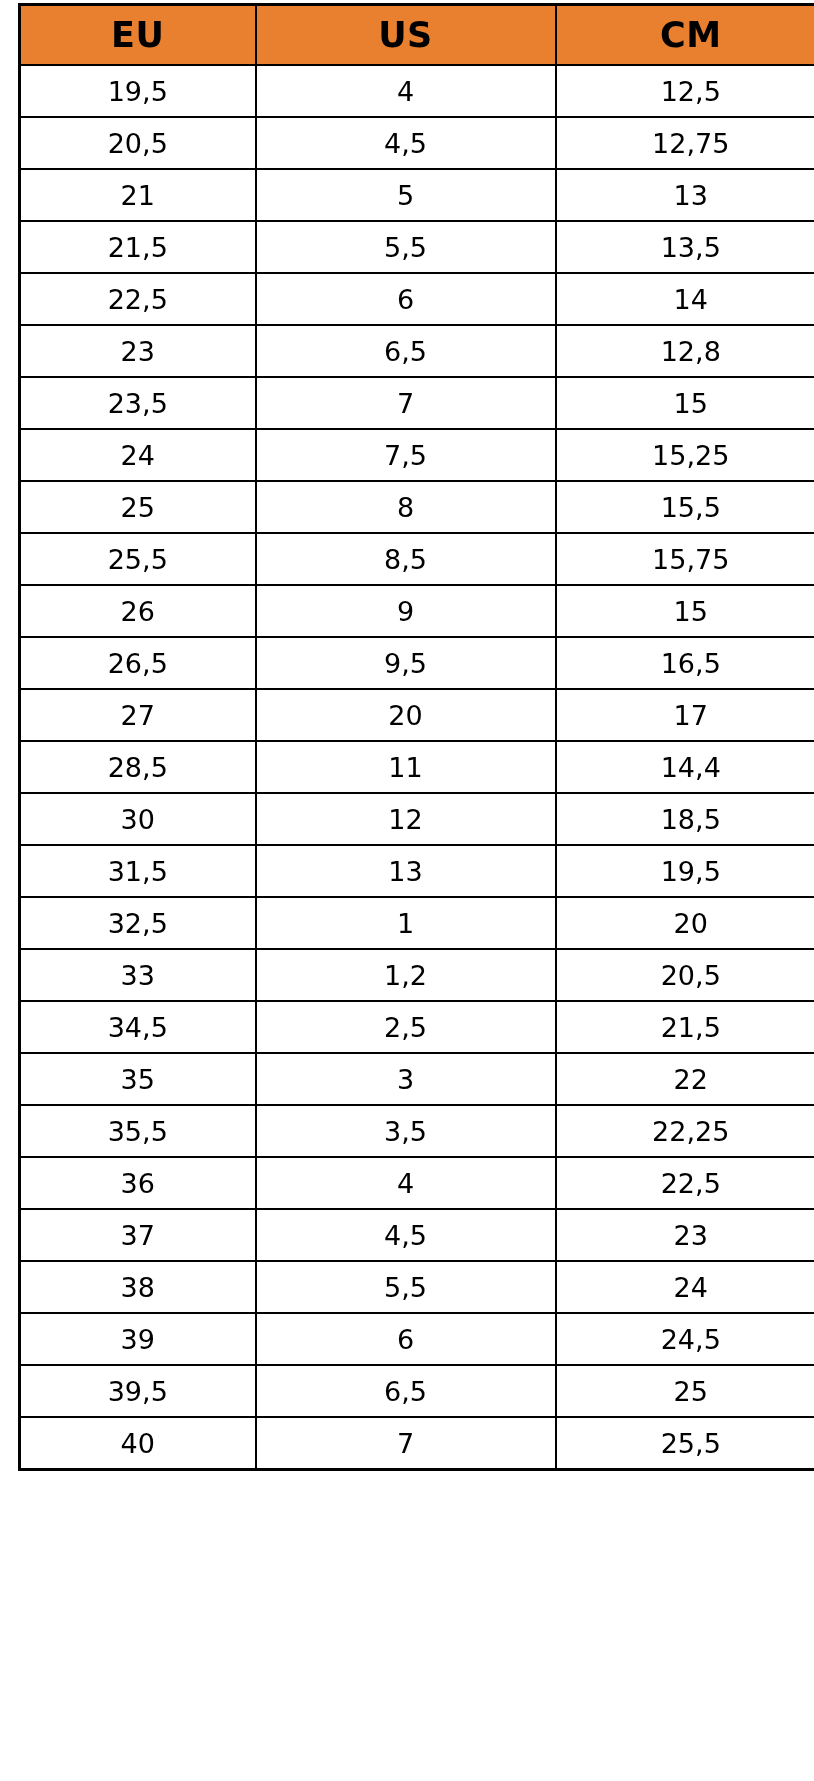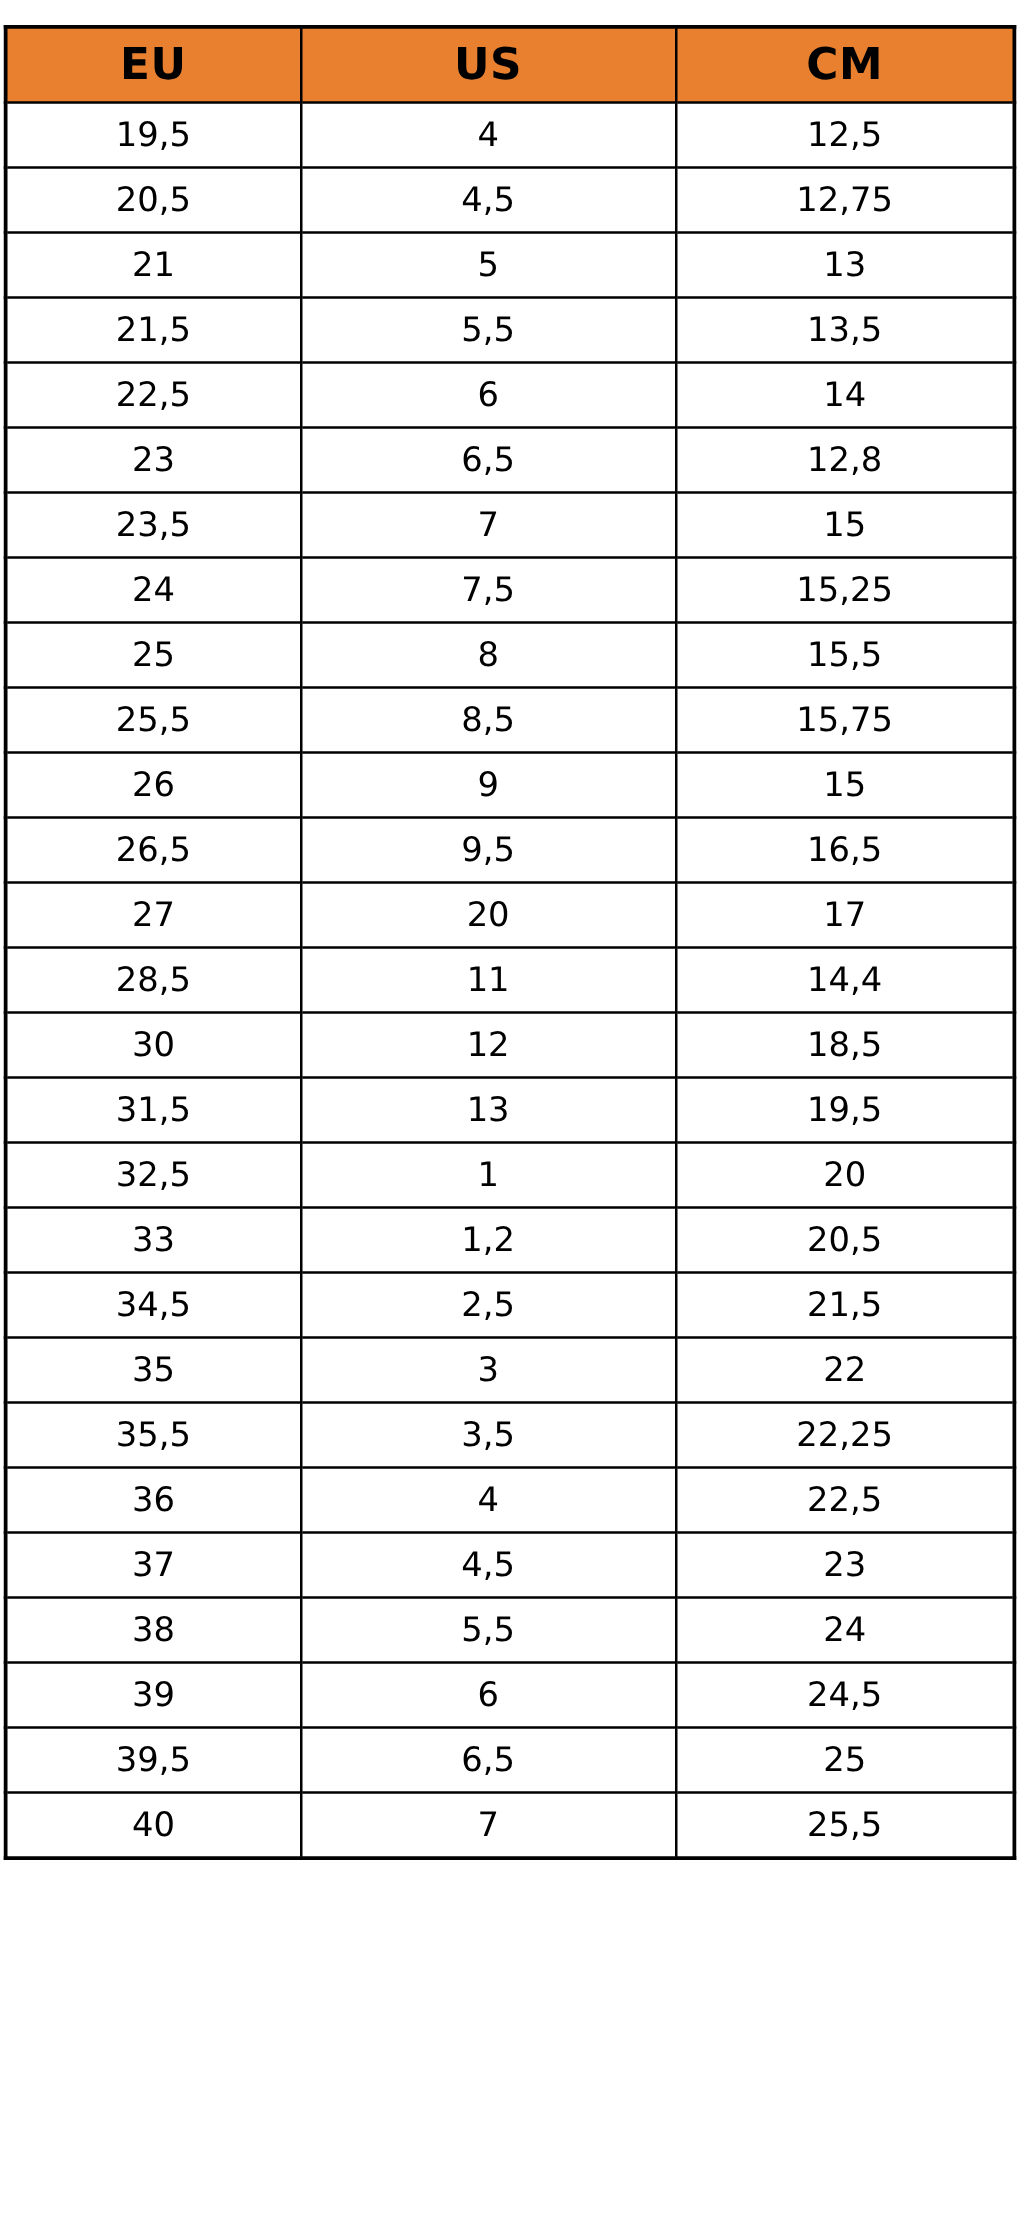--- a/index.html
+++ b/index.html
@@ -11,22 +11,23 @@
   body {
     width: 814px;
     height: 1781px;
     font-family: "Liberation Sans", "DejaVu Sans", sans-serif;
     overflow: hidden;
   }
   .table-wrap {
     box-sizing: border-box;
     width: 730px;
     height: 1781px;
-    padding: 20px 4px 5px 3px;
+    padding: 3px 4px 5px 3px;
     background: #ffffff;
+    margin-left: 15px;
   }
   table.size-table {
     border-collapse: collapse;
     table-layout: fixed;
     width: 807px;
     border: 3px solid #000000;
   }
   table.size-table col.col-eu { width: 236px; }
   table.size-table col.col-us { width: 300px; }
   table.size-table col.col-cm { width: 271px; }

